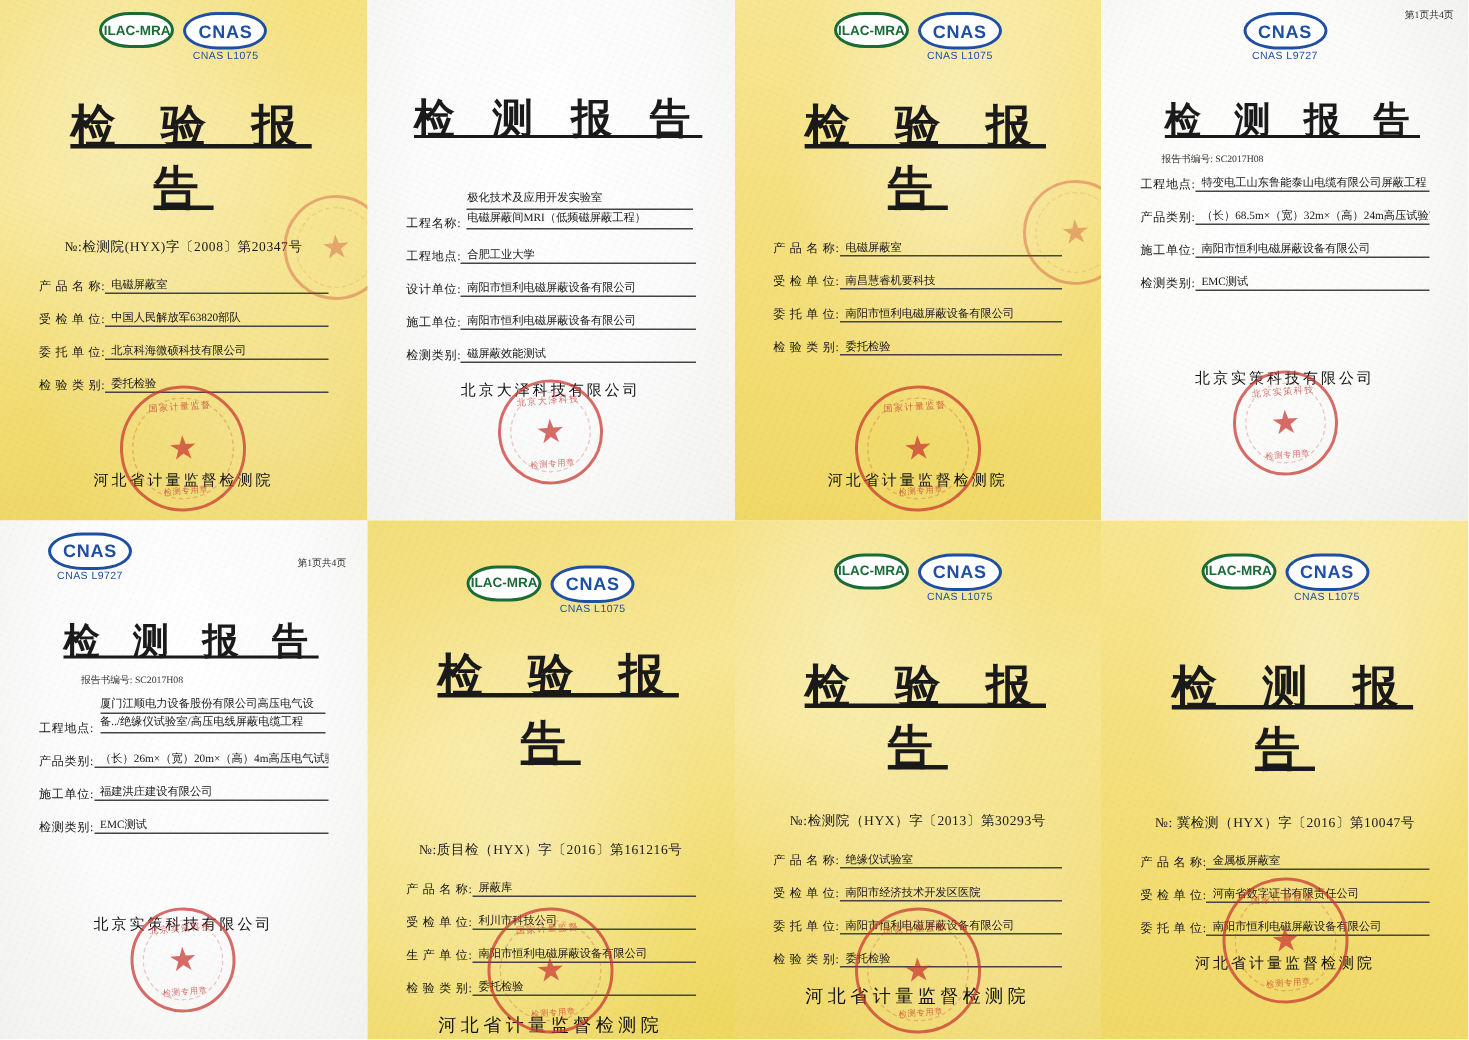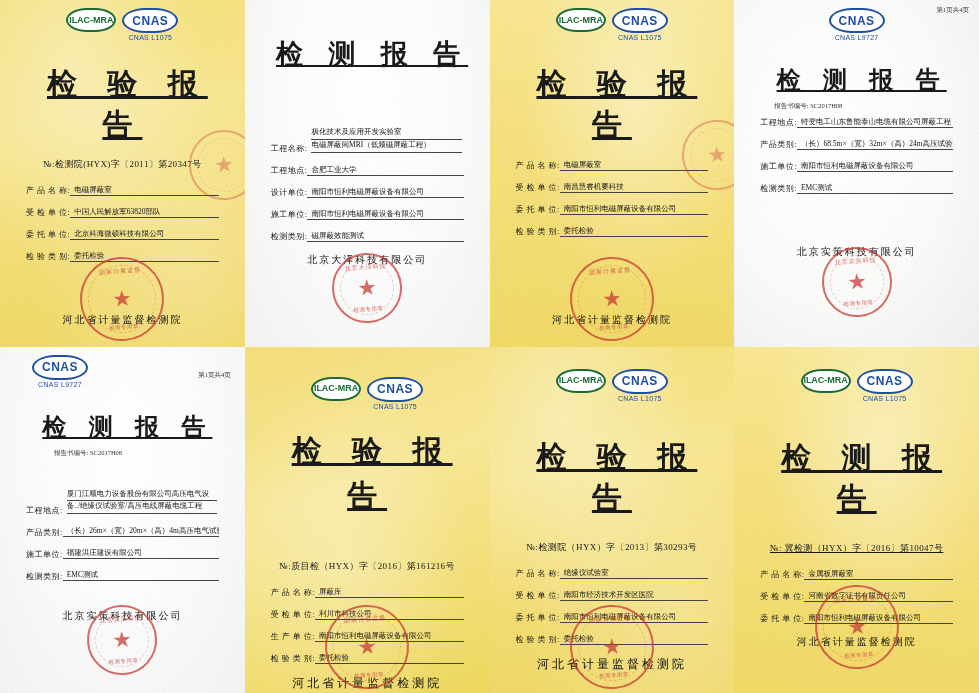--- a/index.html
+++ b/index.html
@@ -205,21 +205,20 @@
     border-bottom: 1px solid #444;
     padding: 0 2px 1px 4px;
     white-space: nowrap;
     overflow: hidden;
     font-size: 7.5px;
   }
   .fvalue.two {
     white-space: normal;
     line-height: 1.45;
     border-bottom: none;
-    margin-top: 25px;
   }
   .fvalue.two > span {
     display: block;
     border-bottom: 1px solid #444;
     padding-bottom: 1px;
   }
 
   
   .spacer { flex: 1 1 auto; }
   .footer {
@@ -307,21 +306,21 @@
       <div class="logo-row center">
         <div class="ilac">
           <div class="ilac-badge">ILAC-MRA</div>
         </div>
         <div class="cnas">
           <div class="cnas-badge">CNAS</div>
           <div class="cnas-code">CNAS L1075</div>
         </div>
       </div>
       <div class="title">检 验 报 告</div>
-      <div class="report-no">№:检测院(HYX)字〔2011〕第20347号</div>
+      <div class="report-no">№:检测院(HYX)字〔2008〕第20347号</div>
       <div class="fields">
         <div class="frow">
           <span class="flabel">产 品 名 称:</span>
           <span class="fvalue">电磁屏蔽室</span>
         </div>
         <div class="frow">
           <span class="flabel">受 检 单 位:</span>
           <span class="fvalue">中国人民解放军63820部队</span>
         </div>
         <div class="frow">
@@ -619,21 +618,21 @@
       <div class="logo-row center" style="height:58px;margin-top:14px;">
         <div class="ilac">
           <div class="ilac-badge">ILAC-MRA</div>
         </div>
         <div class="cnas">
           <div class="cnas-badge">CNAS</div>
           <div class="cnas-code">CNAS L1075</div>
         </div>
       </div>
       <div class="title" style="margin-top:18px;">检 测 报 告</div>
-      <div class="report-no" style="margin-top:18px;text-decoration:underline;">№: 冀检测（HYX）字〔2016〕第10047号</div>
+      <div class="report-no" style="margin-top:18px;">№: 冀检测（HYX）字〔2016〕第10047号</div>
       <div class="fields">
         <div class="frow">
           <span class="flabel">产 品 名 称:</span>
           <span class="fvalue">金属板屏蔽室</span>
         </div>
         <div class="frow">
           <span class="flabel">受 检 单 位:</span>
           <span class="fvalue">河南省数字证书有限责任公司</span>
         </div>
         <div class="frow">

